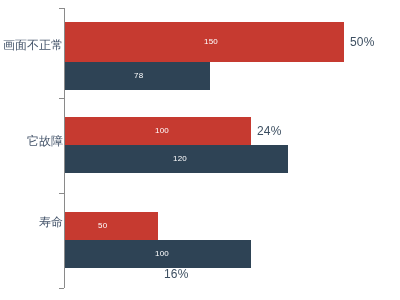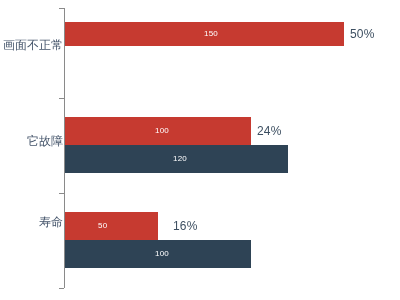--- a/index.html
+++ b/index.html
@@ -110,24 +110,28 @@
 
     <div class="axis-spine"></div>
     <div class="axis-tick" style="top:8px;"></div>
     <div class="axis-tick" style="top:98px;"></div>
     <div class="axis-tick" style="top:193px;"></div>
     <div class="axis-tick" style="top:288px;"></div>
 
     <div class="cat-label" style="top:45px;">画面不正常</div>
 
     <div class="bar-group" style="top:22px;">
-      <div class="bar-row" style="height:24px;">
+      <div class="bar-row" style="height:40px;">
         <div class="bar series-a" style="width:279px;"></div>
         <div class="bar-value" style="left:139px;">150</div>
         <div class="bar-pct" style="left:285px;">50%</div>
+      </div>
+      <div class="bar-row" style="height:28px;">
+        <div class="bar series-b" style="width:145px;"></div>
+        <div class="bar-value" style="left:69px;">78</div>
       </div>
     </div>
 
     <div class="cat-label" style="top:141px;">它故障</div>
 
     <div class="bar-group" style="top:117px;">
       <div class="bar-row" style="height:28px;">
         <div class="bar series-a" style="width:186px;"></div>
         <div class="bar-value" style="left:90px;">100</div>
         <div class="bar-pct" style="left:192px;">24%</div>
@@ -137,21 +141,21 @@
         <div class="bar-value" style="left:108px;">120</div>
       </div>
     </div>
 
     <div class="cat-label" style="top:222px;">寿命</div>
 
     <div class="bar-group" style="top:212px;">
       <div class="bar-row" style="height:28px;">
         <div class="bar series-a" style="width:93px;"></div>
         <div class="bar-value" style="left:33px;">50</div>
-        <div class="bar-pct" style="left:108px;">16%</div>
+        <div class="bar-pct" style="left:99px;margin-top:48px;">16%</div>
       </div>
       <div class="bar-row" style="height:28px;">
         <div class="bar series-b" style="width:186px;"></div>
         <div class="bar-value" style="left:90px;">100</div>
       </div>
     </div>
 
   </div>
 </div>
 

